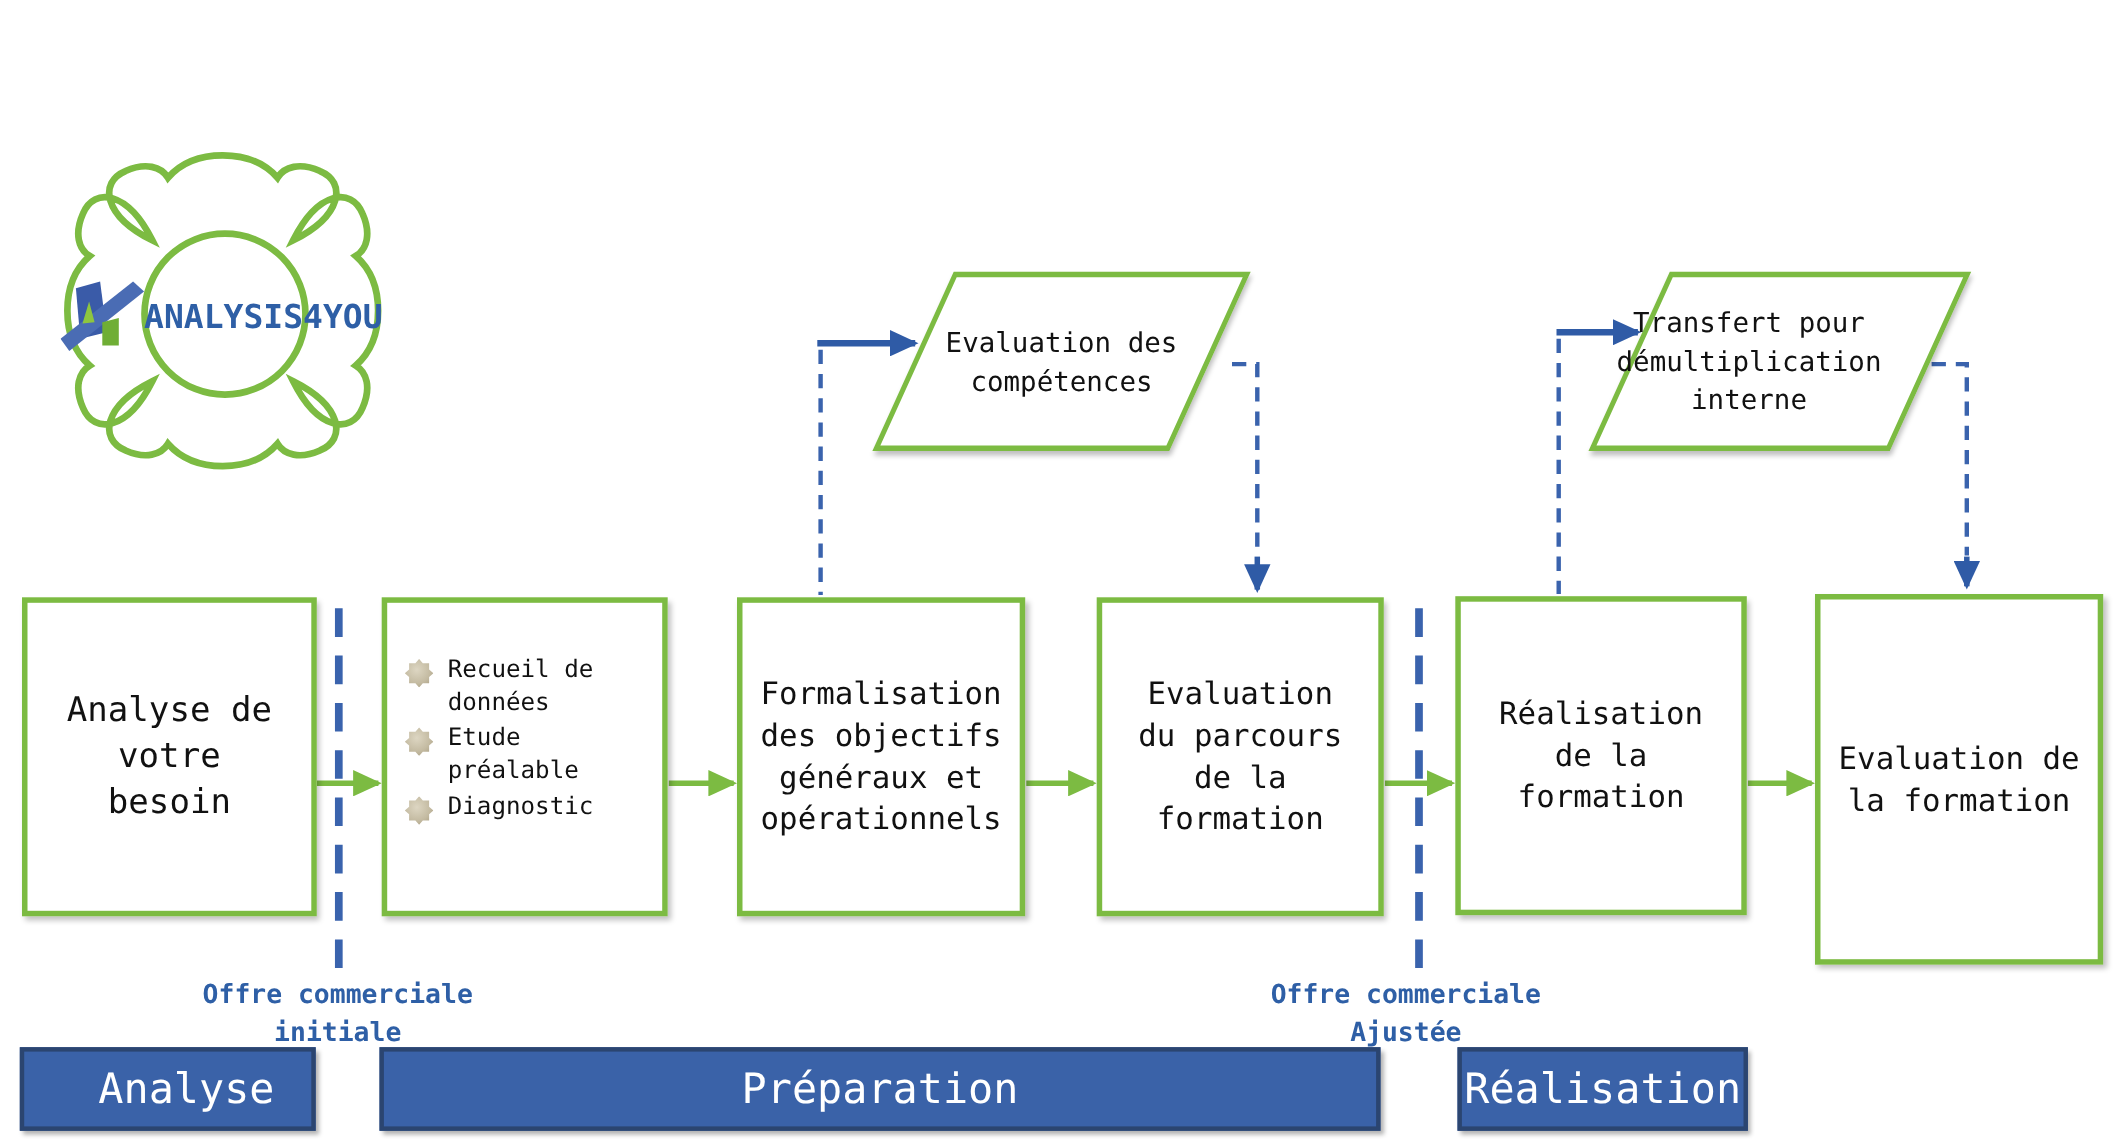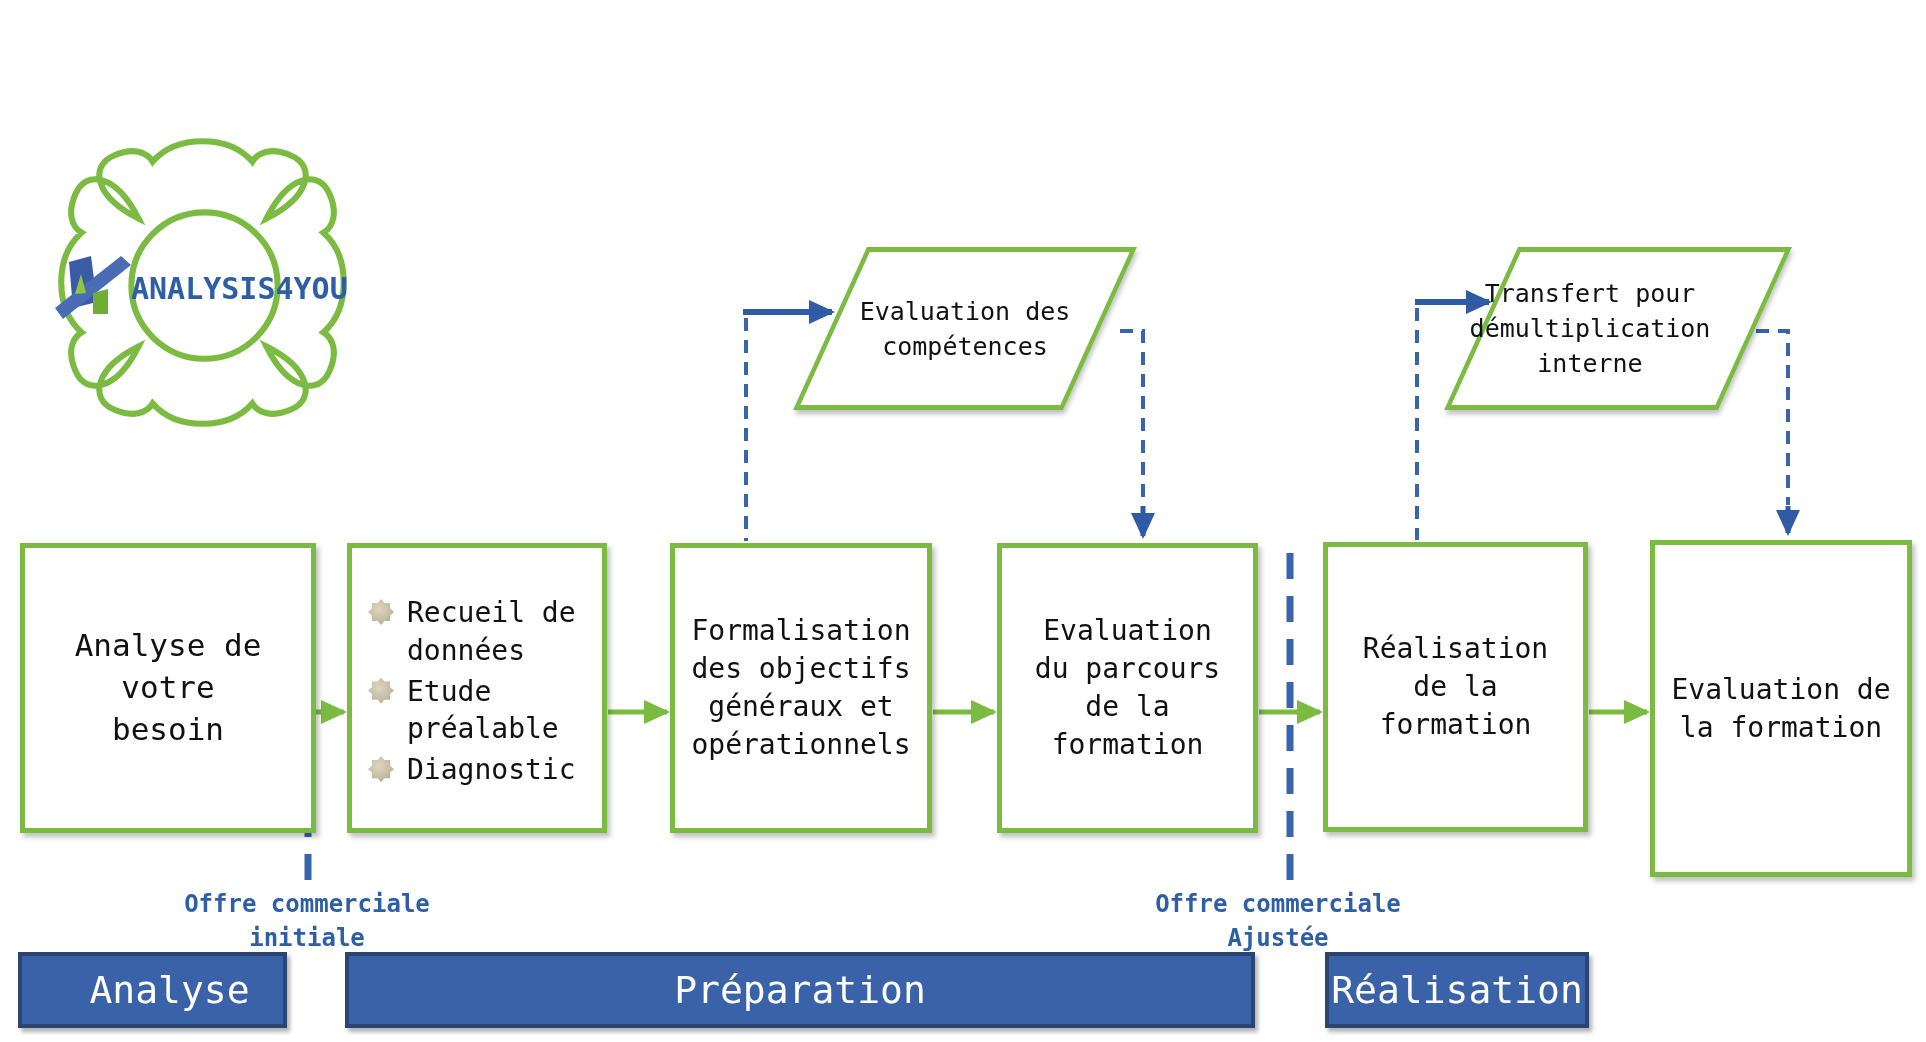--- a/index.html
+++ b/index.html
@@ -37,21 +37,21 @@
     box-sizing:border-box;background:#ffffff;border:5px solid #7cbb42;
     box-shadow:3px 4px 5px rgba(0,0,0,0.25);
   }
   .bullets-box ul{list-style:none;margin:0;padding:46px 8px 0 16px;}
   .bullets-box li{display:flex;gap:13px;align-items:flex-start;margin:0 0 3px 0;}
   .bullet-icon{
     flex:0 0 auto;width:26px;height:26px;margin-top:5px;
     background:radial-gradient(circle at 42% 38%, #ddd6c2 0%, #c4bba2 55%, #a1967a 100%);
     clip-path:polygon(50% 0%,63% 15%,85% 15%,85% 37%,100% 50%,85% 63%,85% 85%,63% 85%,50% 100%,37% 85%,15% 85%,15% 63%,0% 50%,15% 37%,15% 15%,37% 15%);
   }
-  .bullet-text{color:#111;font-size:28px;line-height:1.35;white-space:pre-line;}
+  .bullet-text{color:#111;font-size:22px;line-height:1.35;white-space:pre-line;}
   
   .para{
     box-sizing:border-box;background:#ffffff;border:5px solid #7cbb42;
     box-shadow:3px 4px 5px rgba(0,0,0,0.25);
     transform:skewX(-24.4deg);transform-origin:0 0;
   }
   .para-text{
     display:flex;align-items:center;justify-content:center;text-align:center;
     color:#111;font-size:25px;line-height:1.4;white-space:pre-line;
   }
@@ -128,21 +128,21 @@
 
   <div class="abs para" style="left:867px;top:247px;width:270px;height:163px;"></div>
   <div class="abs para-text" style="left:830px;top:247px;width:270px;height:163px;">Evaluation des
 compétences</div>
 
   <div class="abs para" style="left:1518px;top:247px;width:274px;height:163px;"></div>
   <div class="abs para-text" style="left:1453px;top:247px;width:274px;height:163px;">Transfert pour
 démultiplication
 interne</div>
 
-  <div class="abs pbox first" style="left:20px;top:543px;width:296px;height:290px;">Analyse de
+  <div class="abs pbox first" style="left:20px;top:543px;width:268px;height:290px;">Analyse de
 votre
 besoin</div>
 
   <div class="abs bullets-box" style="left:347px;top:543px;width:260px;height:290px;">
     <ul>
       <li>
         <span class="bullet-icon"></span>
         <span class="bullet-text">Recueil de
 données</span>
       </li>

